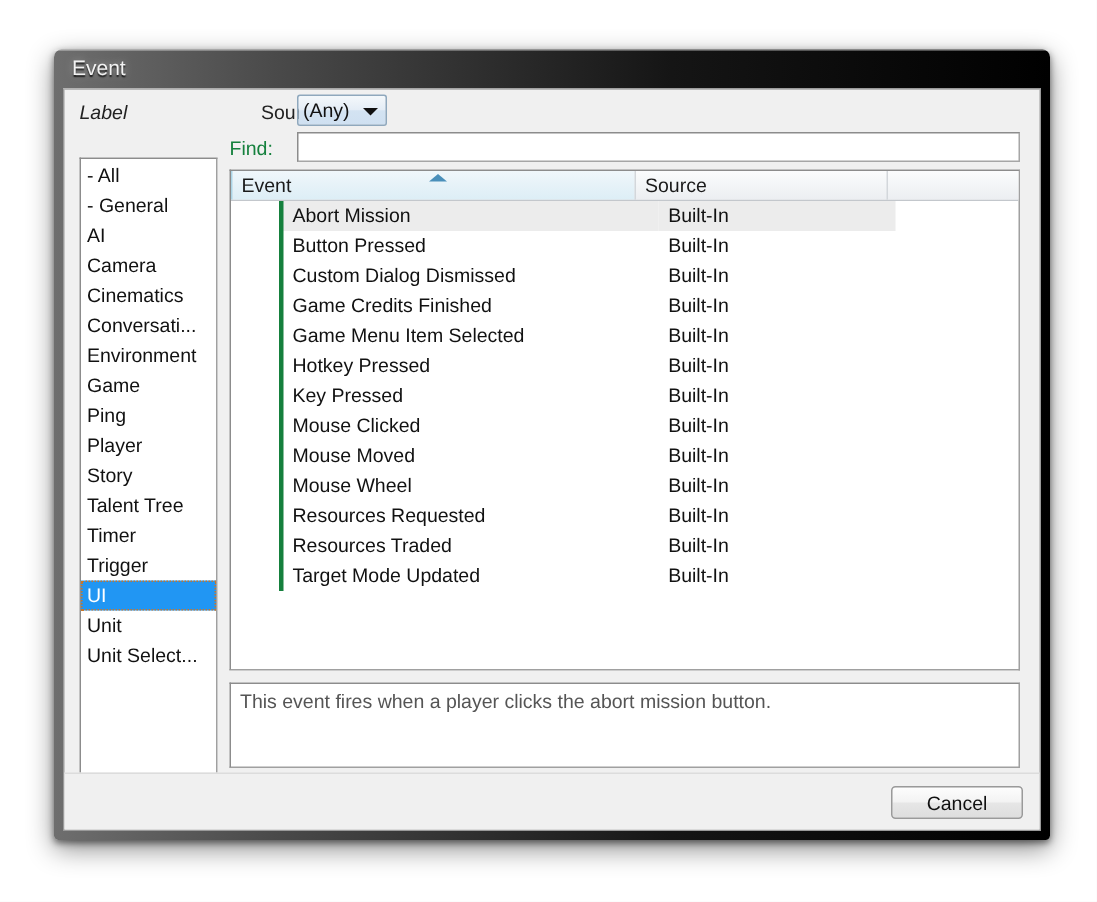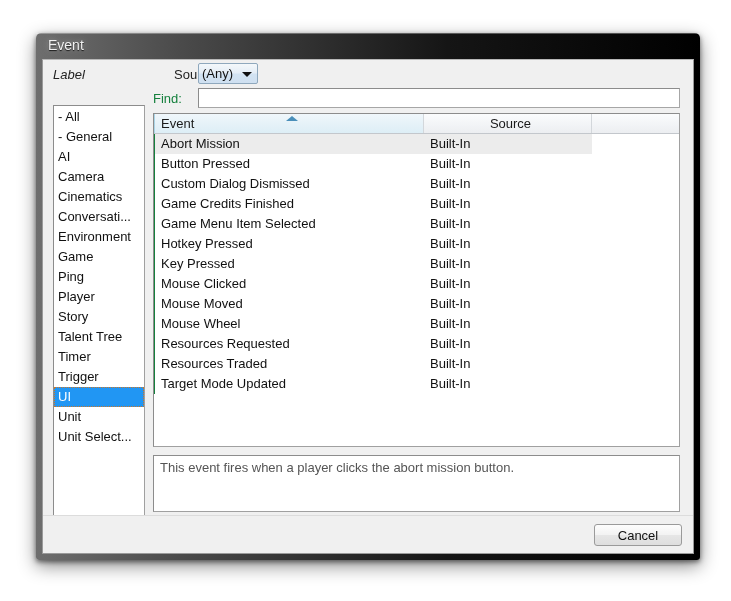--- a/index.html
+++ b/index.html
@@ -195,21 +195,21 @@
     box-sizing: border-box;
     border-right: 1px solid #d3d7db;
     background: linear-gradient(to bottom, #fbfcfd 0%, #f3f5f7 50%, #eceef1 100%);
     white-space: nowrap;
   }
   .gh.sorted {
     background: linear-gradient(to bottom, #f0f7fb 0%, #e6f2f8 50%, #ddeef6 100%);
     border-left: 1px solid #aad4e6;
   }
   .gh-c1 { width: 270px; }
-  .gh-c2 { width: 168px; text-align: center; }
+  .gh-c2 { width: 168px; }
   .gh-c3 { width: 87px; border-right: none; }
   #sort-arrow {
     position: absolute;
     left: 131px;
     top: 2px;
     width: 0; height: 0;
     border-left: 6px solid transparent;
     border-right: 6px solid transparent;
     border-bottom: 5px solid #4a8fba;
   }
@@ -225,21 +225,21 @@
   }
   .gc {
     font-size: 13px;
     color: #111;
     line-height: 20px;
     padding-left: 6px;
     box-sizing: border-box;
     white-space: nowrap;
     overflow: hidden;
   }
-  .gc1 { width: 270px; border-left: 1px solid #15803d; }
+  .gc1 { width: 270px; border-left: 3px solid #15803d; margin-left: 32px; }
   .gc2 { width: 168px; }
   .gc3 { width: 87px; }
 
   
   #desc-box {
     position: absolute;
     left: 110px;
     top: 395px;
     width: 527px;
     height: 57px;

